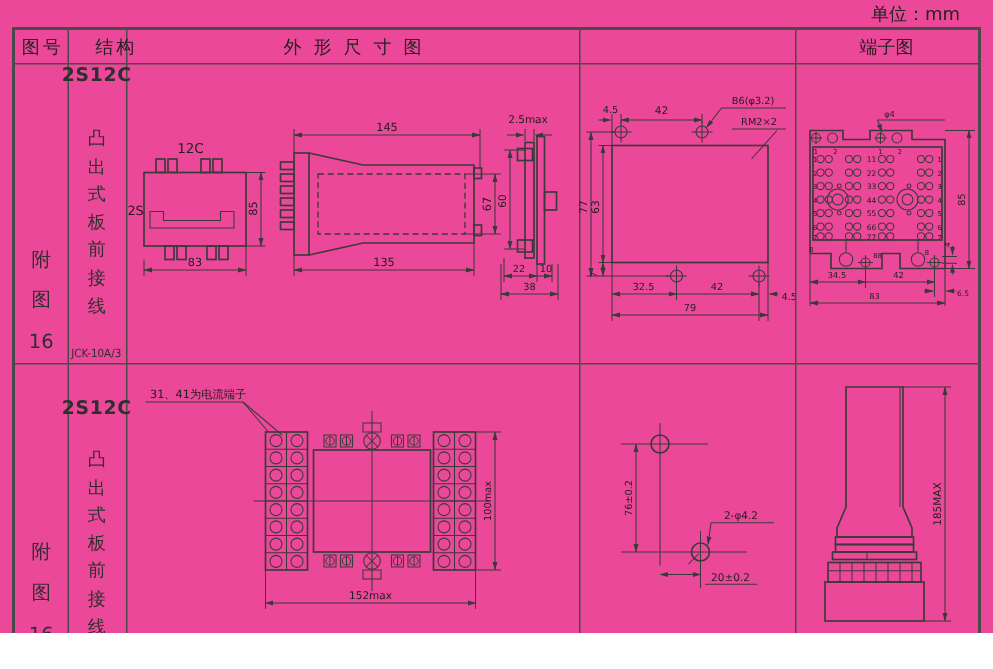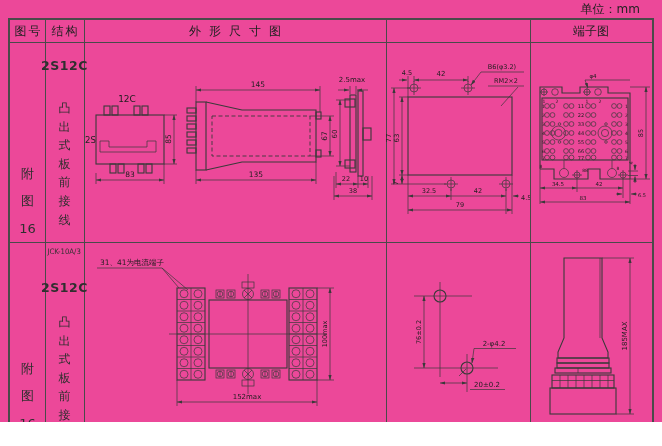--- a/index.html
+++ b/index.html
@@ -10,21 +10,21 @@
        border:2px solid #4a4a4a;box-sizing:border-box;}
   .vline{position:absolute;top:0;bottom:0;width:0;border-left:1.5px solid #4a4a4a;}
   .hline{position:absolute;left:0;right:0;height:0;border-top:1.5px solid #4a4a4a;}
   .cell{position:absolute;box-sizing:border-box;}
   .hdr{display:flex;align-items:center;justify-content:center;font-size:12px;color:#222;}
   .sp5{letter-spacing:8px;text-indent:8px;}
   .sp2{letter-spacing:2px;text-indent:2px;}
   .figcell{display:flex;align-items:flex-end;justify-content:center;}
   .figtxt{width:18px;word-break:break-all;text-align:center;font-size:13px;line-height:2.1;}
   .structcell{display:flex;flex-direction:column;align-items:center;
-              justify-content:flex-start;padding-top:16px;}
+              justify-content:flex-start;}
   .model{font-size:12.5px;font-weight:600;letter-spacing:.5px;}
   .desc{width:14px;word-break:break-all;text-align:center;font-size:12px;line-height:1.55;margin-top:26px;}
   .code{font-size:7.5px;margin-top:18px;white-space:nowrap;transform:scaleX(.92);}
   .structcell.r2 .model{margin-top:22px;}
   .structcell.r2 .desc{margin-top:18px;text-align:center;}
   svg{display:block;}
   .ol{fill:none;stroke:#3a3a3a;stroke-width:1.1;}
   .th{fill:none;stroke:#3a3a3a;stroke-width:.7;}
   .dsh{fill:none;stroke:#3a3a3a;stroke-width:.9;stroke-dasharray:4 2.5;}
   .dim{fill:none;stroke:#3a3a3a;stroke-width:.7;}
@@ -39,21 +39,21 @@
   <div id="tbl">
 
     <div class="vline" style="left:35px"></div>
     <div class="vline" style="left:74px"></div>
     <div class="vline" style="left:376px"></div>
     <div class="vline" style="left:520px"></div>
     <div class="hline" style="top:22px"></div>
     <div class="hline" style="top:222px"></div>
 
     <div class="cell hdr sp2" style="left:0;top:0;width:35px;height:22px">图号</div>
-    <div class="cell hdr sp2" style="left:35px;top:0;width:39px;height:22px">结构</div>
+    <div class="cell hdr sp2" style="left:47px;top:0;width:39px;height:22px">结构</div>
     <div class="cell hdr sp5" style="left:74px;top:0;width:302px;height:22px">外形尺寸图</div>
     <div class="cell hdr" style="left:520px;top:0;width:122px;height:22px">端子图</div>
 
     <div class="cell figcell" style="left:0;top:22px;width:35px;height:200px">
       <div class="figtxt">附图16</div>
     </div>
     <div class="cell structcell" style="left:35px;top:22px;width:39px;height:200px">
       <div class="model">2S12C</div>
       <div class="desc">凸出式板前接线</div>
       <div class="code">JCK-10A/3</div>

